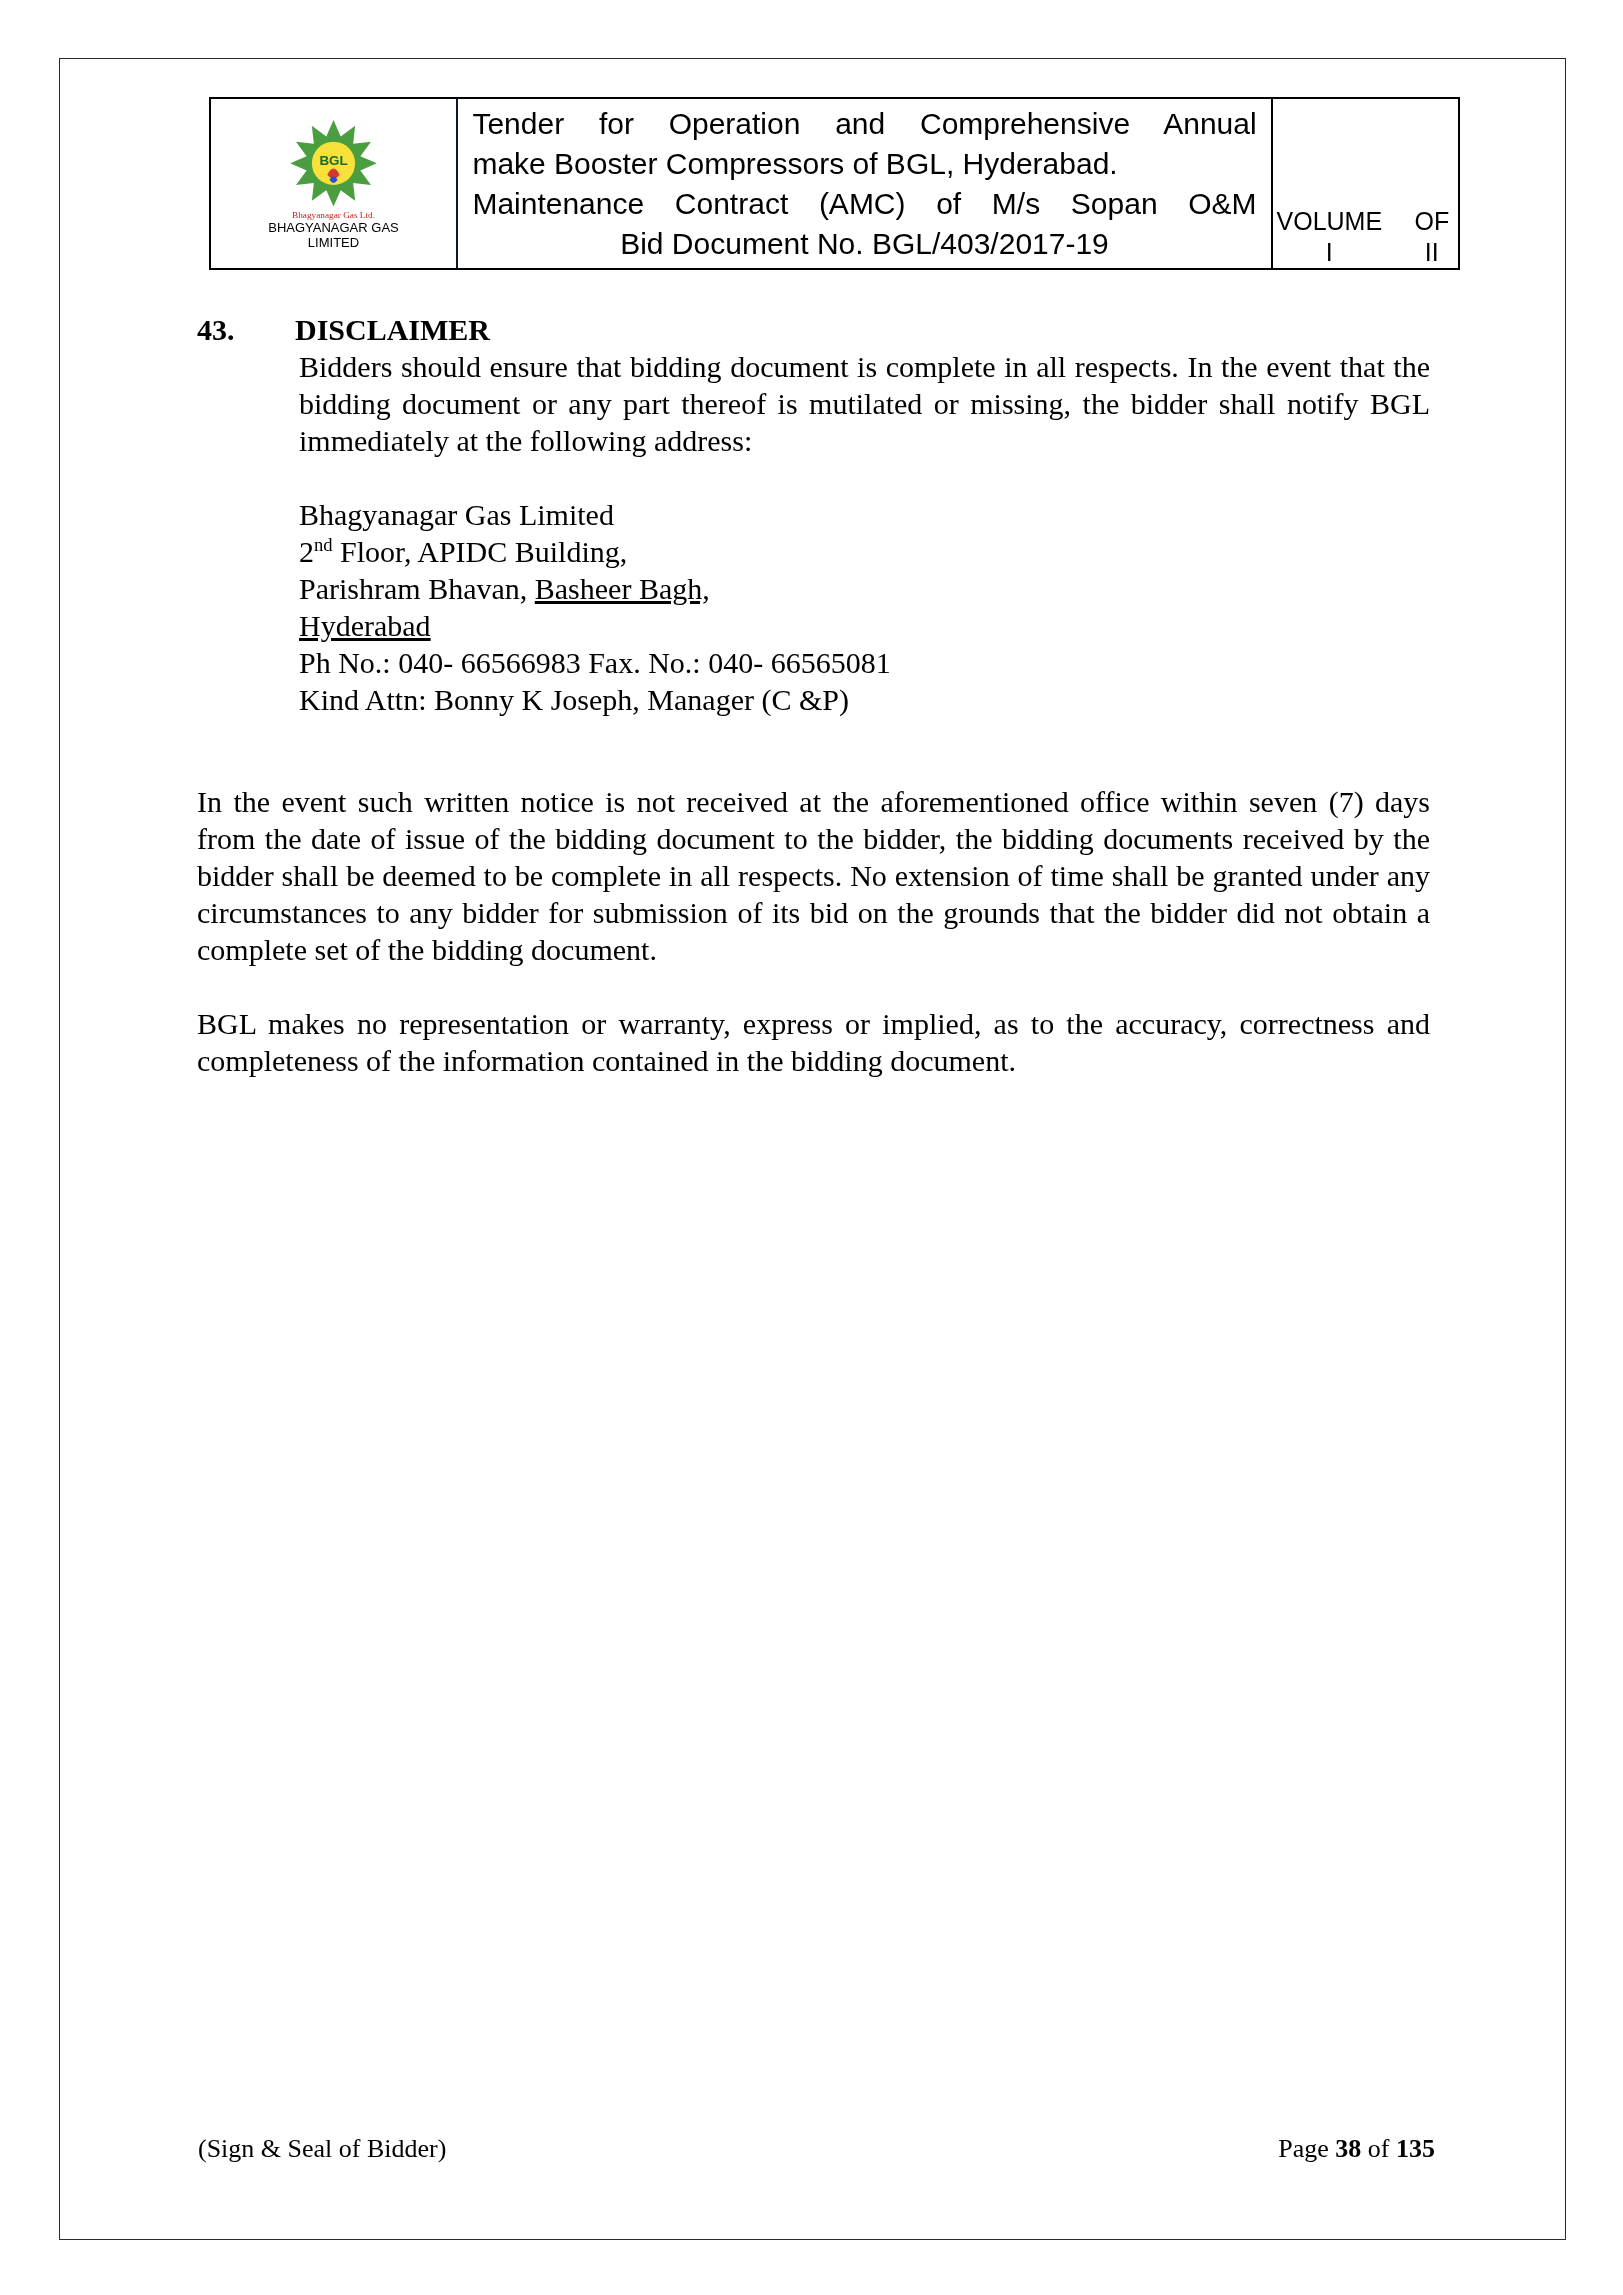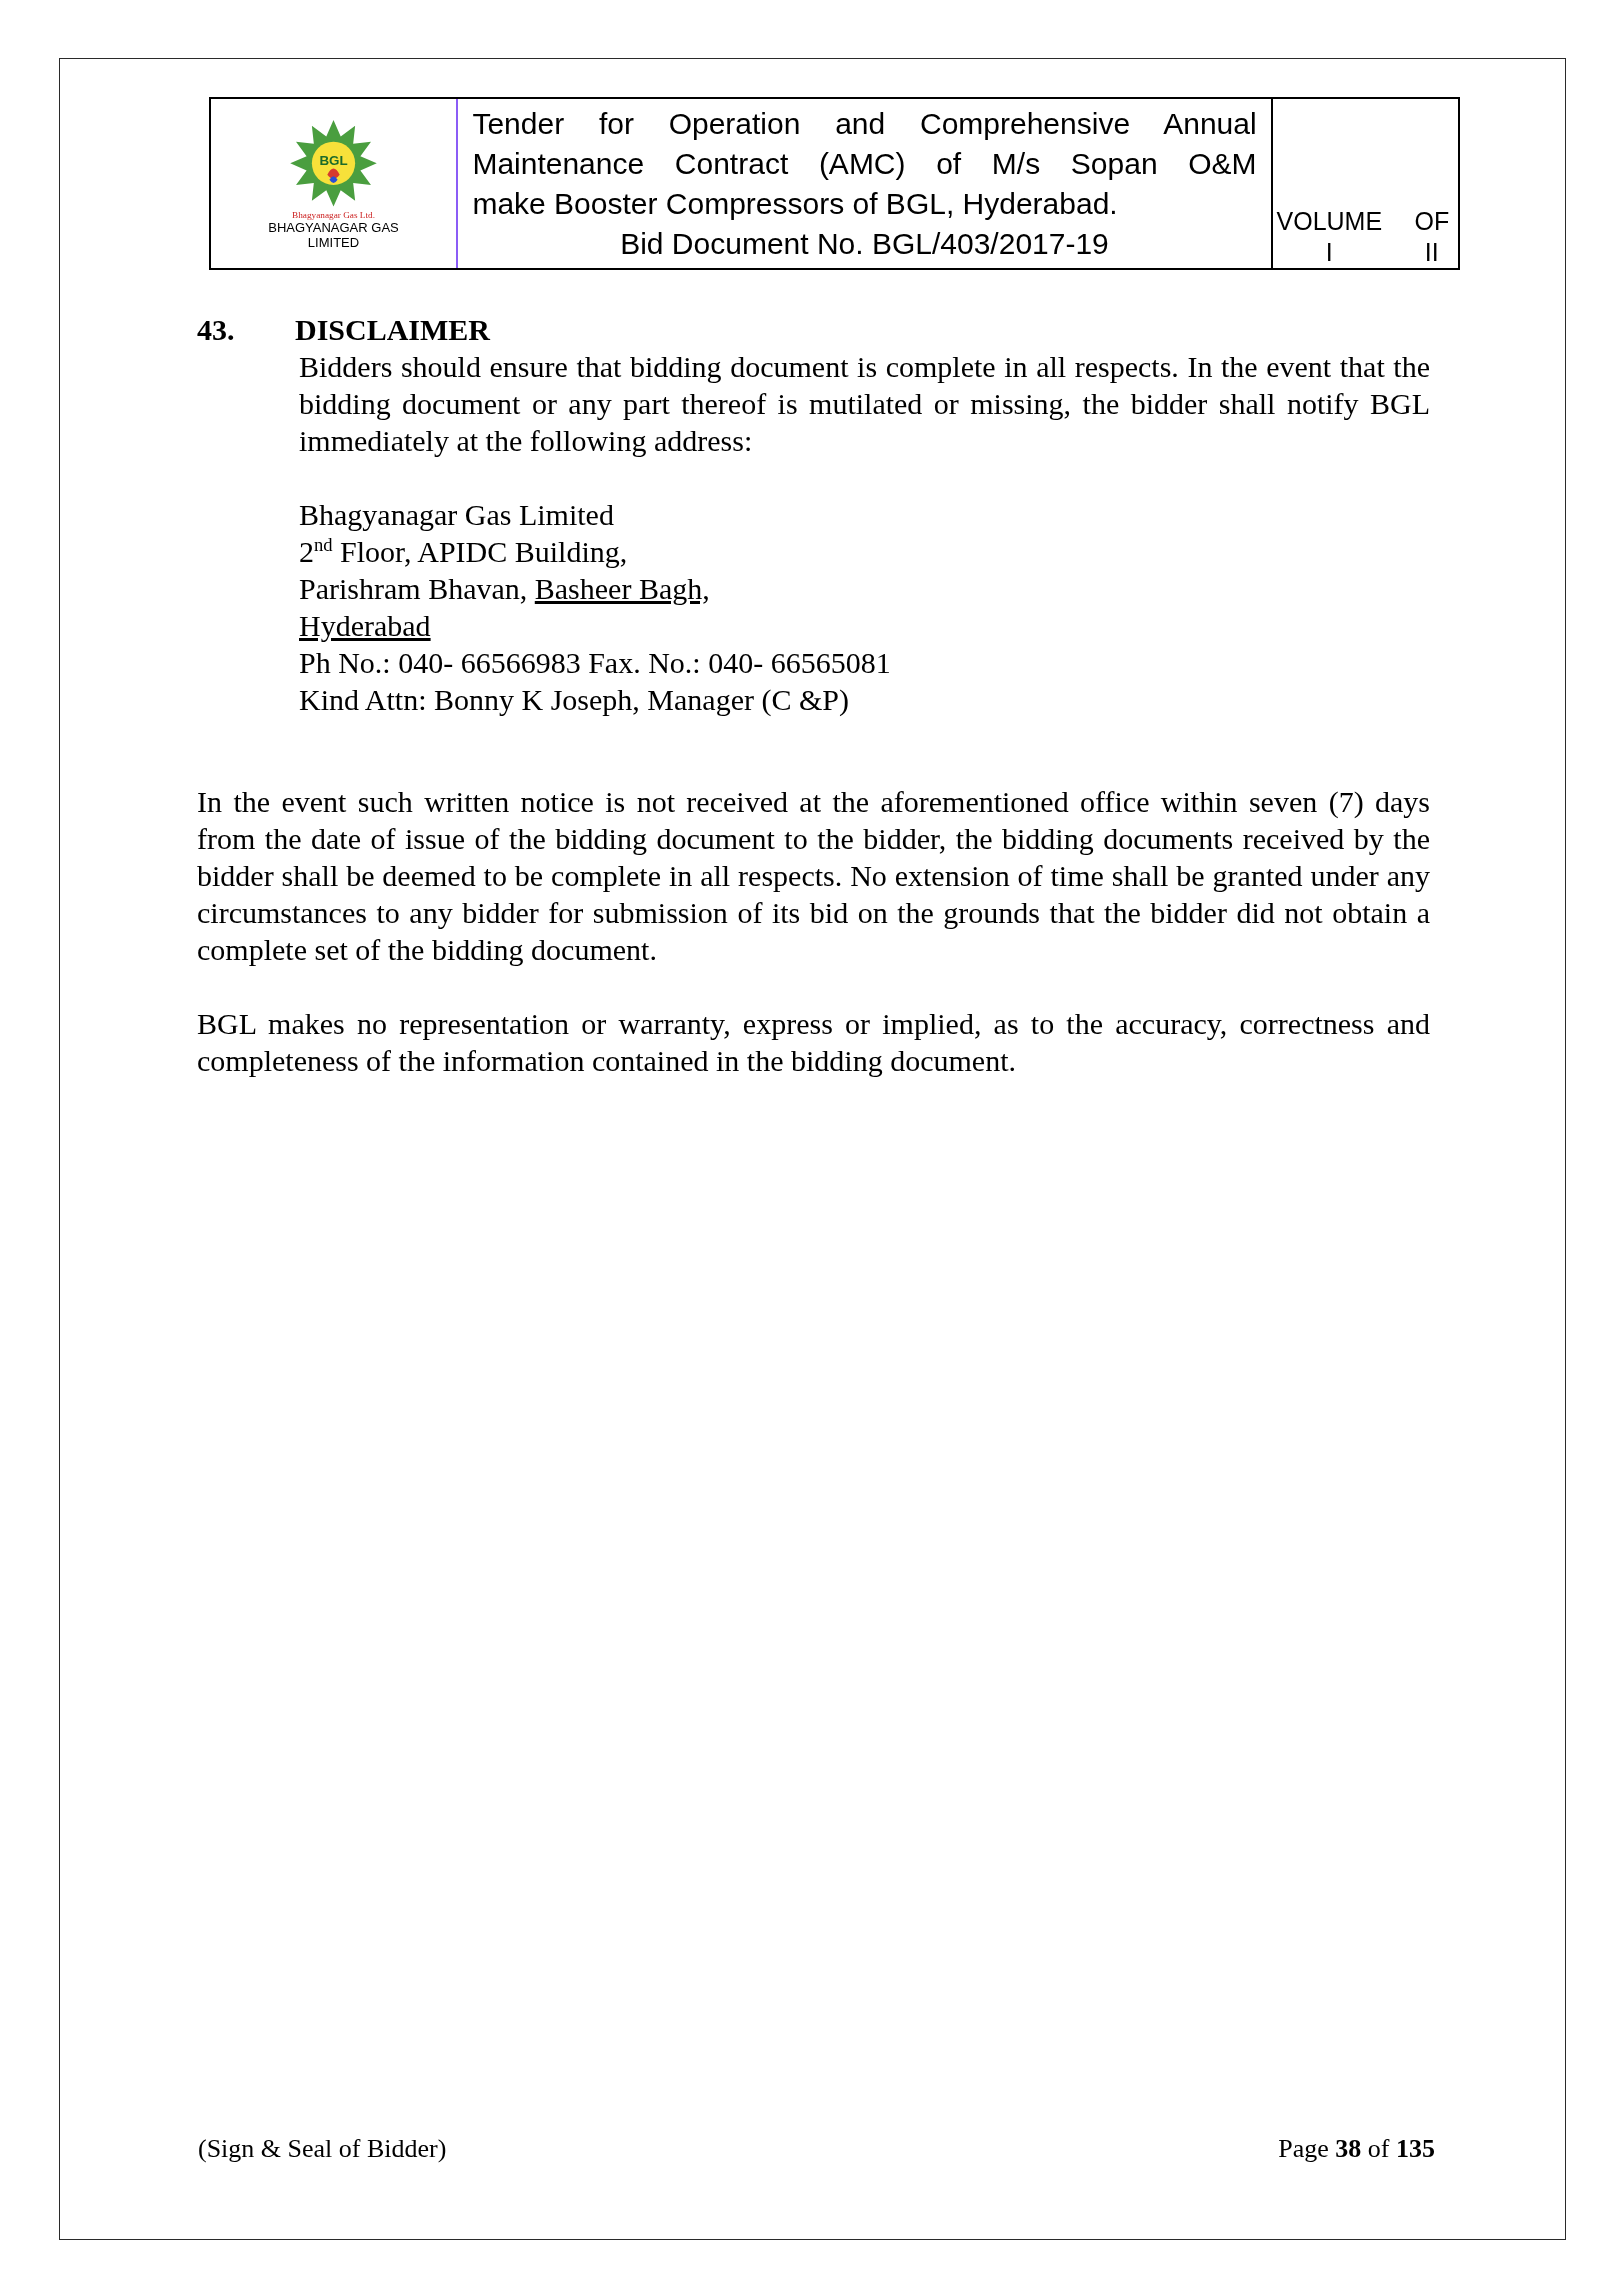--- a/index.html
+++ b/index.html
@@ -21,21 +21,21 @@
   }
   
   .header-table {
     display: flex;
     margin: 38px 105px 0 149px;
     border: 2px solid #000000;
     background: #ffffff;
   }
   .logo-cell {
     width: 247px;
-    border-right: 2px solid #8b5cf6;
+    border-right: 2px solid #0f172a;
     display: flex;
     flex-direction: column;
     align-items: center;
     justify-content: center;
     padding: 6.5px 3.9px;
   }
   .logo-svg { width: 111px; height: 103px; display: block; }
   .org-name {
     font-family: "Liberation Sans", sans-serif;
     font-size: 13px;
@@ -109,22 +109,22 @@
           <path d="M46,61 Q50,54 54,61 Q50,67 46,61" fill="#2a4fd6"></path>
           <text x="50" y="47" text-anchor="middle" font-size="13" font-weight="bold" fill="#1c6b2a" font-family="Liberation Sans, sans-serif">BGL</text>
           <text x="50" y="98" text-anchor="middle" font-size="9" fill="#cc2222" font-family="Liberation Serif, serif">Bhagyanagar Gas Ltd.</text>
         </svg>
         <div class="org-name">BHAGYANAGAR GAS
 LIMITED</div>
       </div>
 
       <div class="title-cell">
         <div class="title-line stretch">Tender for Operation and Comprehensive Annual</div>
+        <div class="title-line">make Booster Compressors of BGL, Hyderabad.</div>
         <div class="title-line stretch">Maintenance Contract (AMC) of M/s Sopan O&amp;M</div>
-        <div class="title-line">make Booster Compressors of BGL, Hyderabad.</div>
         <div class="bid-no">Bid Document No. BGL/403/2017-19</div>
       </div>
 
       <div class="volume-cell">
         <div>VOLUME I</div>
         <div>OF II</div>
       </div>
     </div>
 
     <div class="content">

